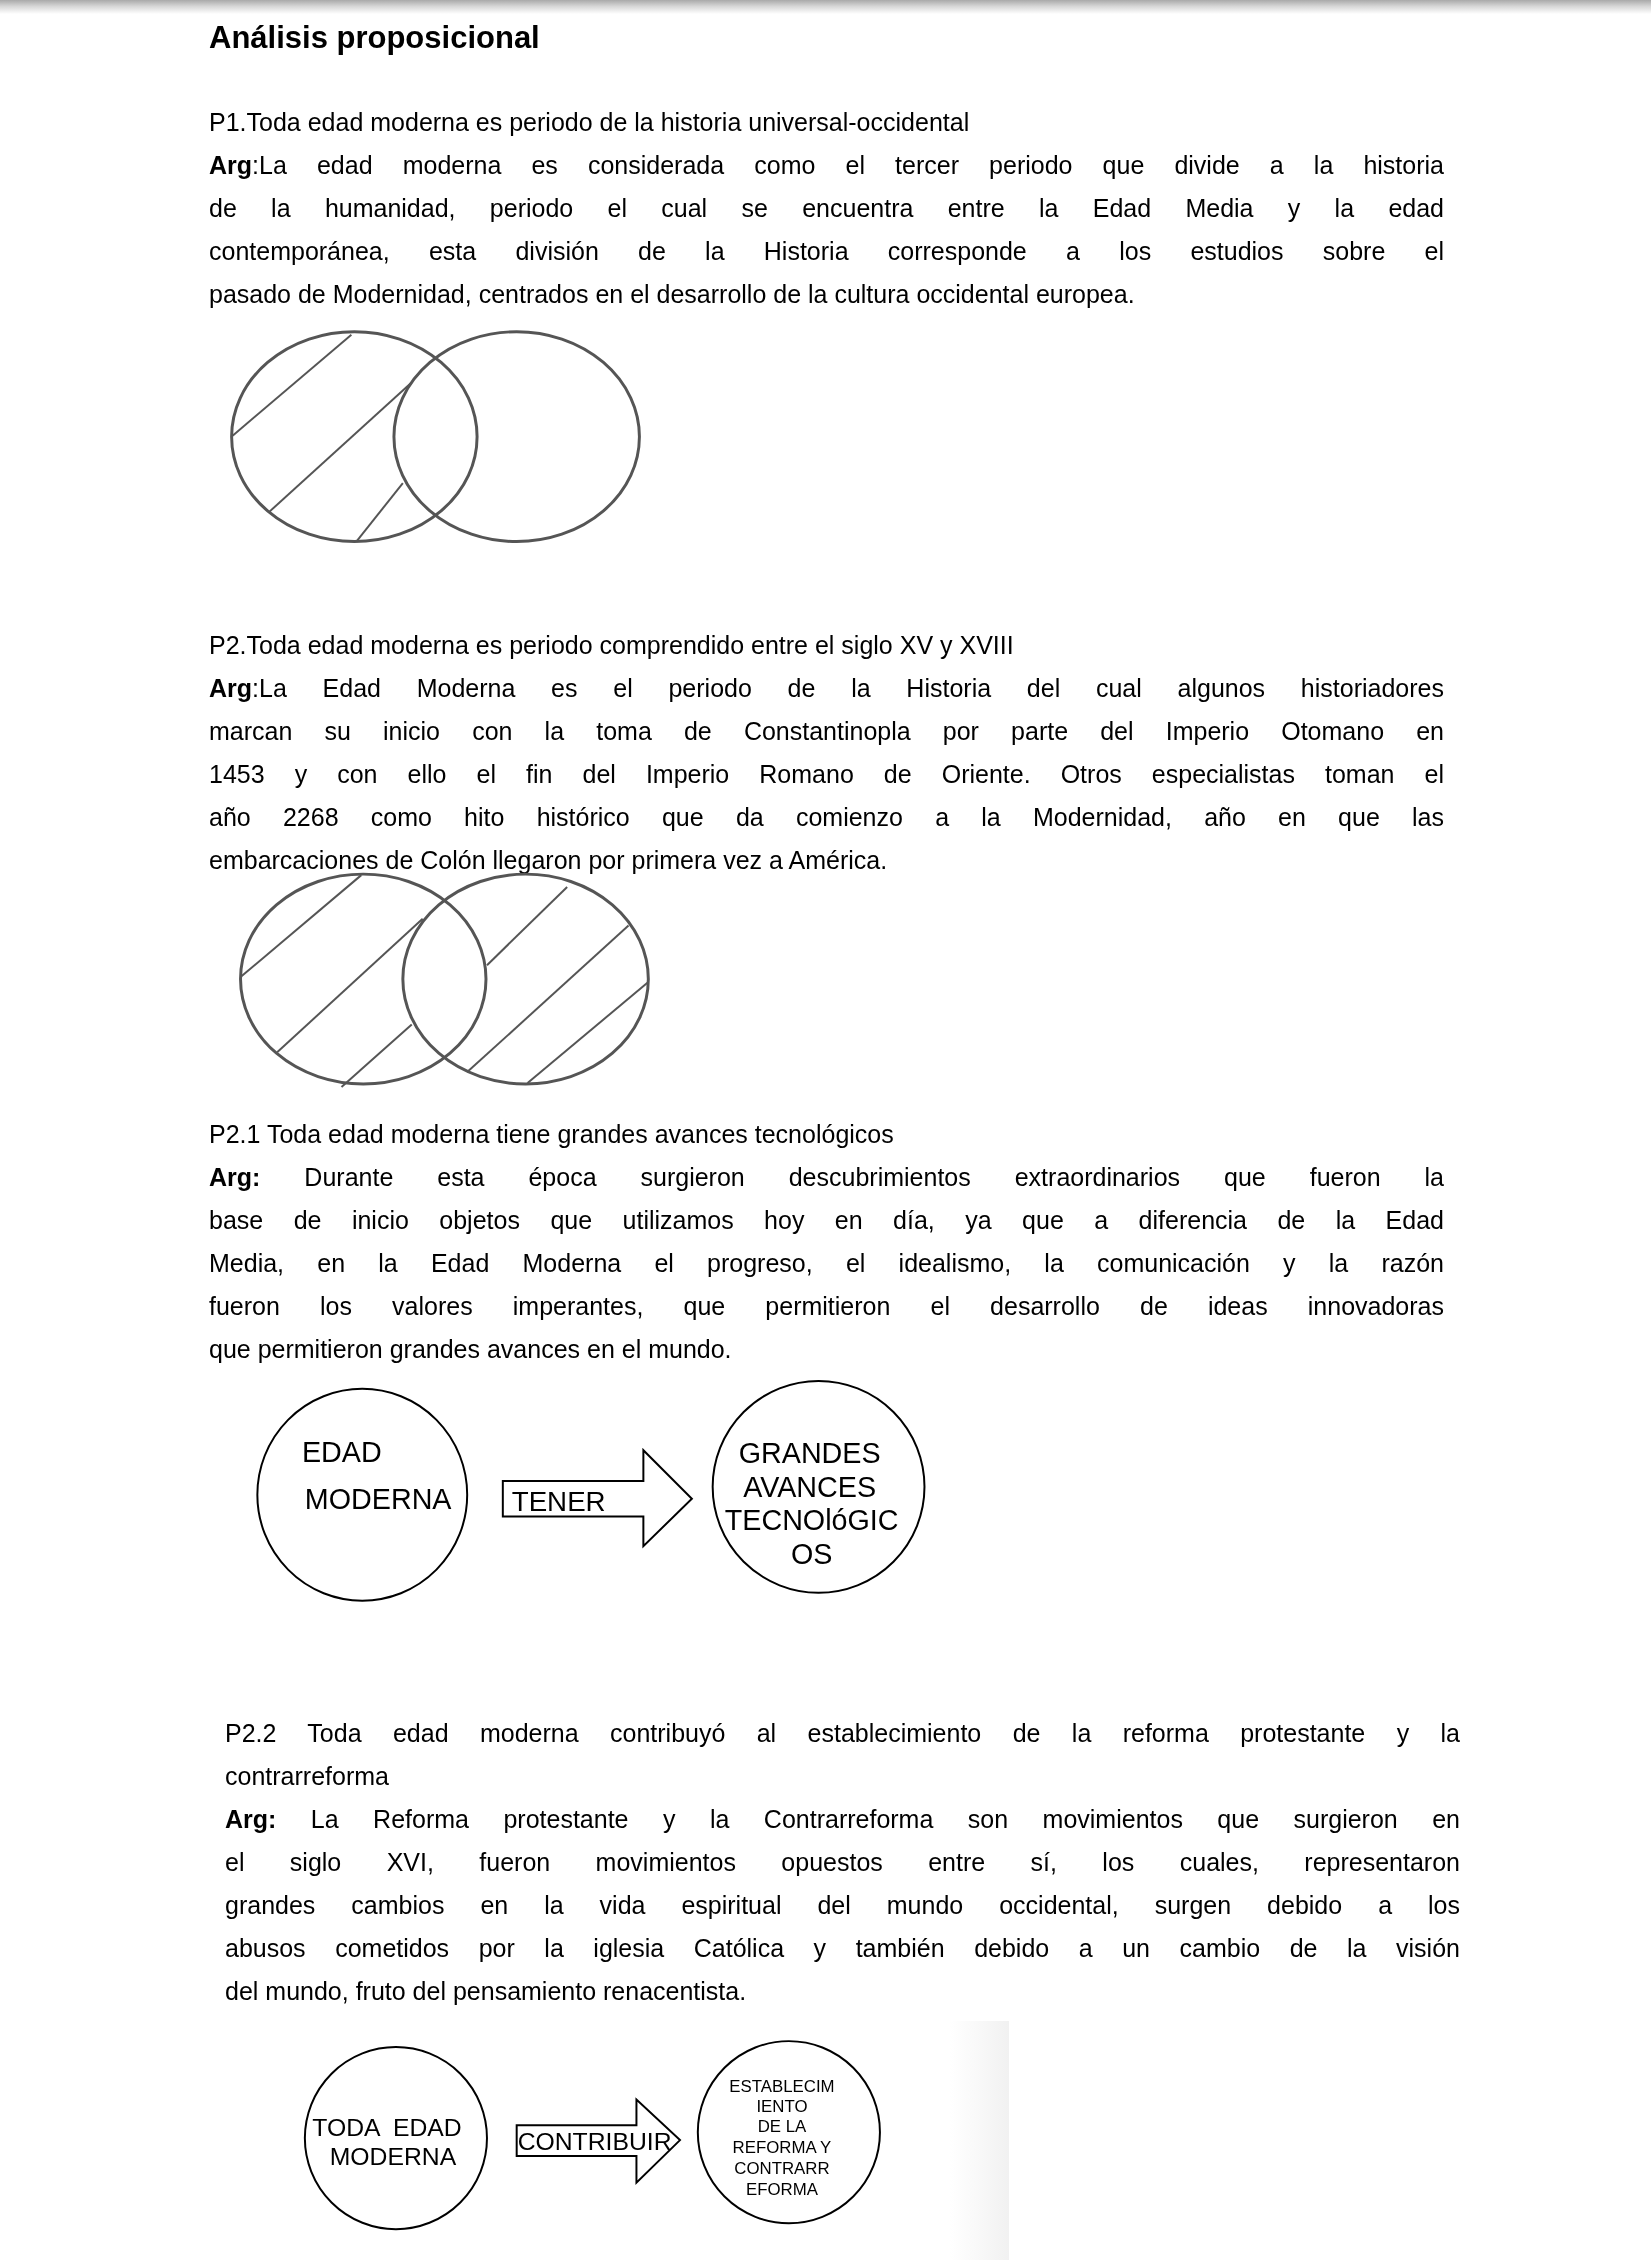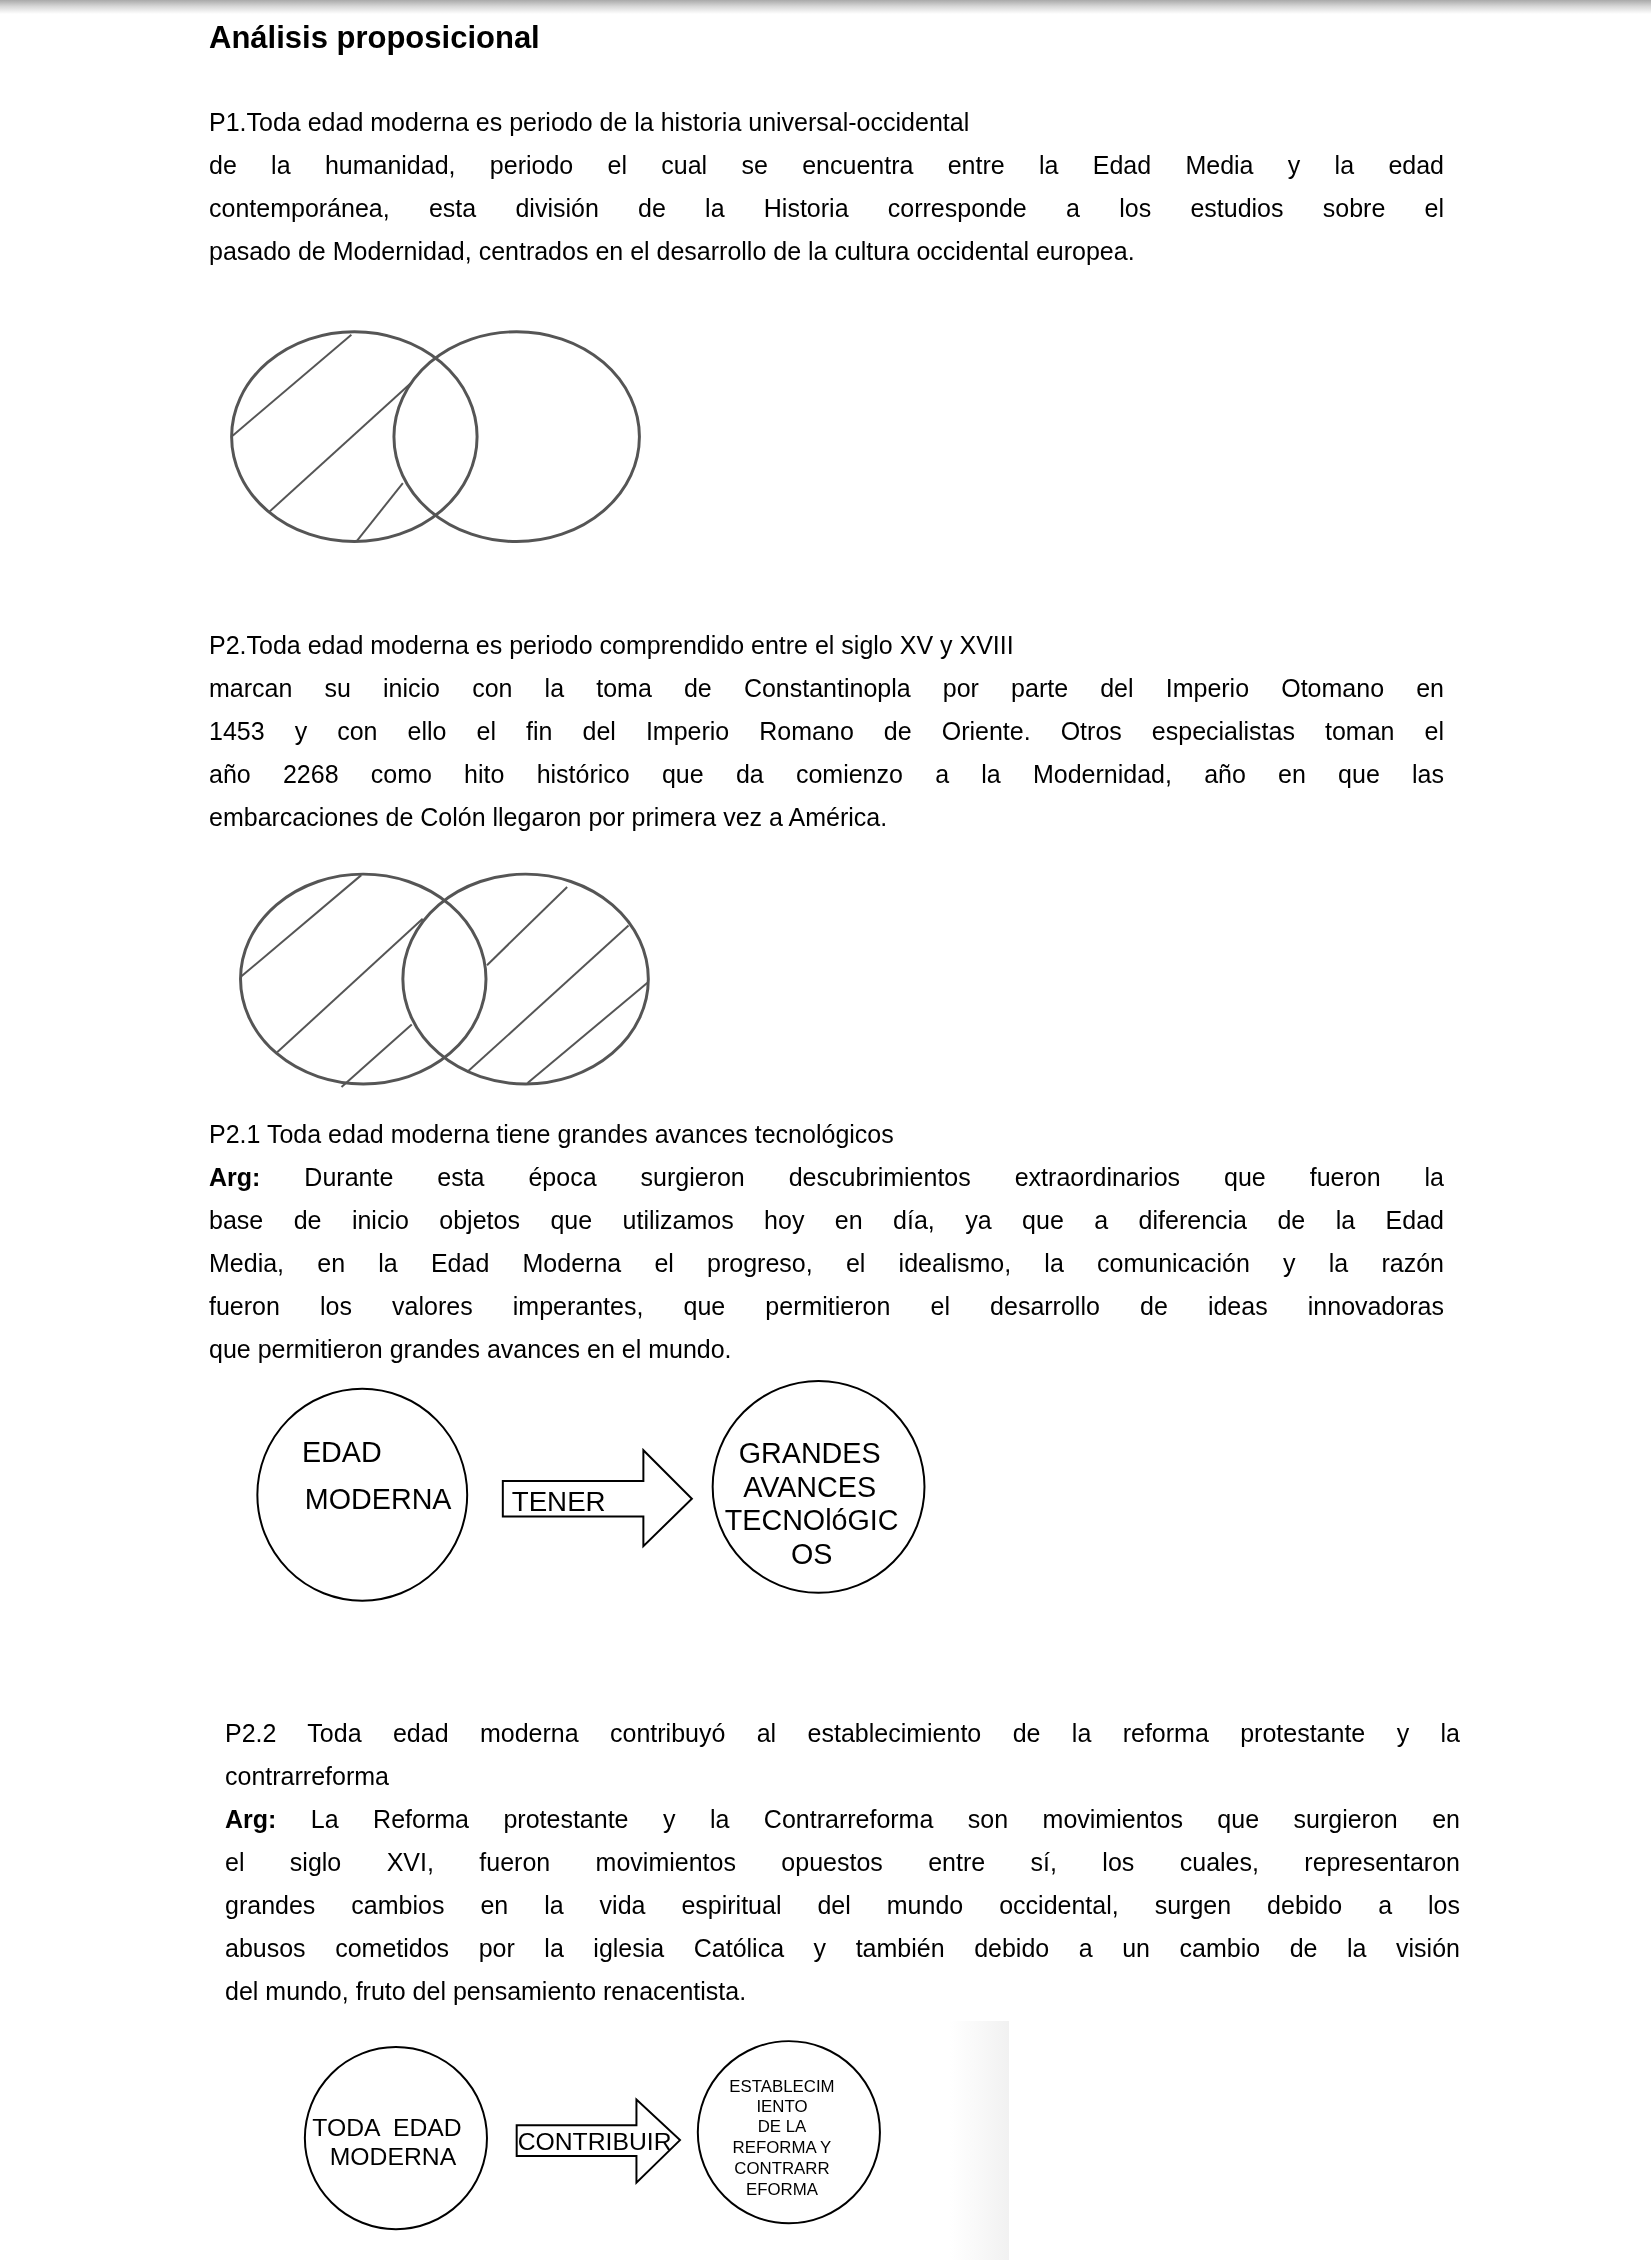--- a/index.html
+++ b/index.html
@@ -38,35 +38,37 @@
 </head>
 <body>
 
 <div class="top-shadow"></div>
 <div class="side-strip"></div>
 
 <div class="title">Análisis proposicional</div>
 
 <div class="block" style="top:101px;">
   <span class="line">P1.Toda edad moderna  es periodo de la historia universal-occidental</span>
+  <span class="line just"><b>Arg</b><span>:La edad moderna es considerada como el tercer periodo que divide a la historia</span></span>
   <span class="line just">de la humanidad, periodo el cual se encuentra entre la Edad Media y la edad</span>
   <span class="line just">contemporánea, esta división de la Historia corresponde a los estudios sobre el</span>
   <span class="line">pasado de Modernidad, centrados en el desarrollo de la cultura occidental europea.</span>
 </div>
 
 <svg class="fig" width="1651" height="2260" viewBox="0 0 1668 2283">
   <ellipse class="venn-ellipse" cx="358" cy="441" rx="124" ry="106"></ellipse>
   <ellipse class="venn-ellipse" cx="522" cy="441" rx="124" ry="106"></ellipse>
   <line class="hatch" x1="355" y1="338" x2="235" y2="440"></line>
   <line class="hatch" x1="415" y1="387" x2="272" y2="517"></line>
   <line class="hatch" x1="407" y1="488" x2="360" y2="547"></line>
 </svg>
 
 <div class="block" style="top:604px;margin-top:20px;">
   <span class="line">P2.Toda edad moderna es periodo comprendido entre el siglo XV y XVIII</span>
+  <span class="line just"><b>Arg</b><span>:La Edad Moderna es el periodo de la Historia del cual algunos historiadores</span></span>
   <span class="line just">marcan su inicio con la toma de Constantinopla por parte del Imperio Otomano en</span>
   <span class="line just">1453 y con ello el fin del Imperio Romano de Oriente. Otros especialistas toman el</span>
   <span class="line just">año 2268 como hito histórico que da comienzo a la Modernidad, año  en que las</span>
   <span class="line">embarcaciones de Colón llegaron por primera vez a América.</span>
 </div>
 
 <svg class="fig" width="1651" height="2260" viewBox="0 0 1668 2283">
   <ellipse class="venn-ellipse" cx="367" cy="989" rx="124" ry="106"></ellipse>
   <ellipse class="venn-ellipse" cx="531" cy="989" rx="124" ry="106"></ellipse>
   <line class="hatch" x1="365" y1="884" x2="243" y2="987"></line>

